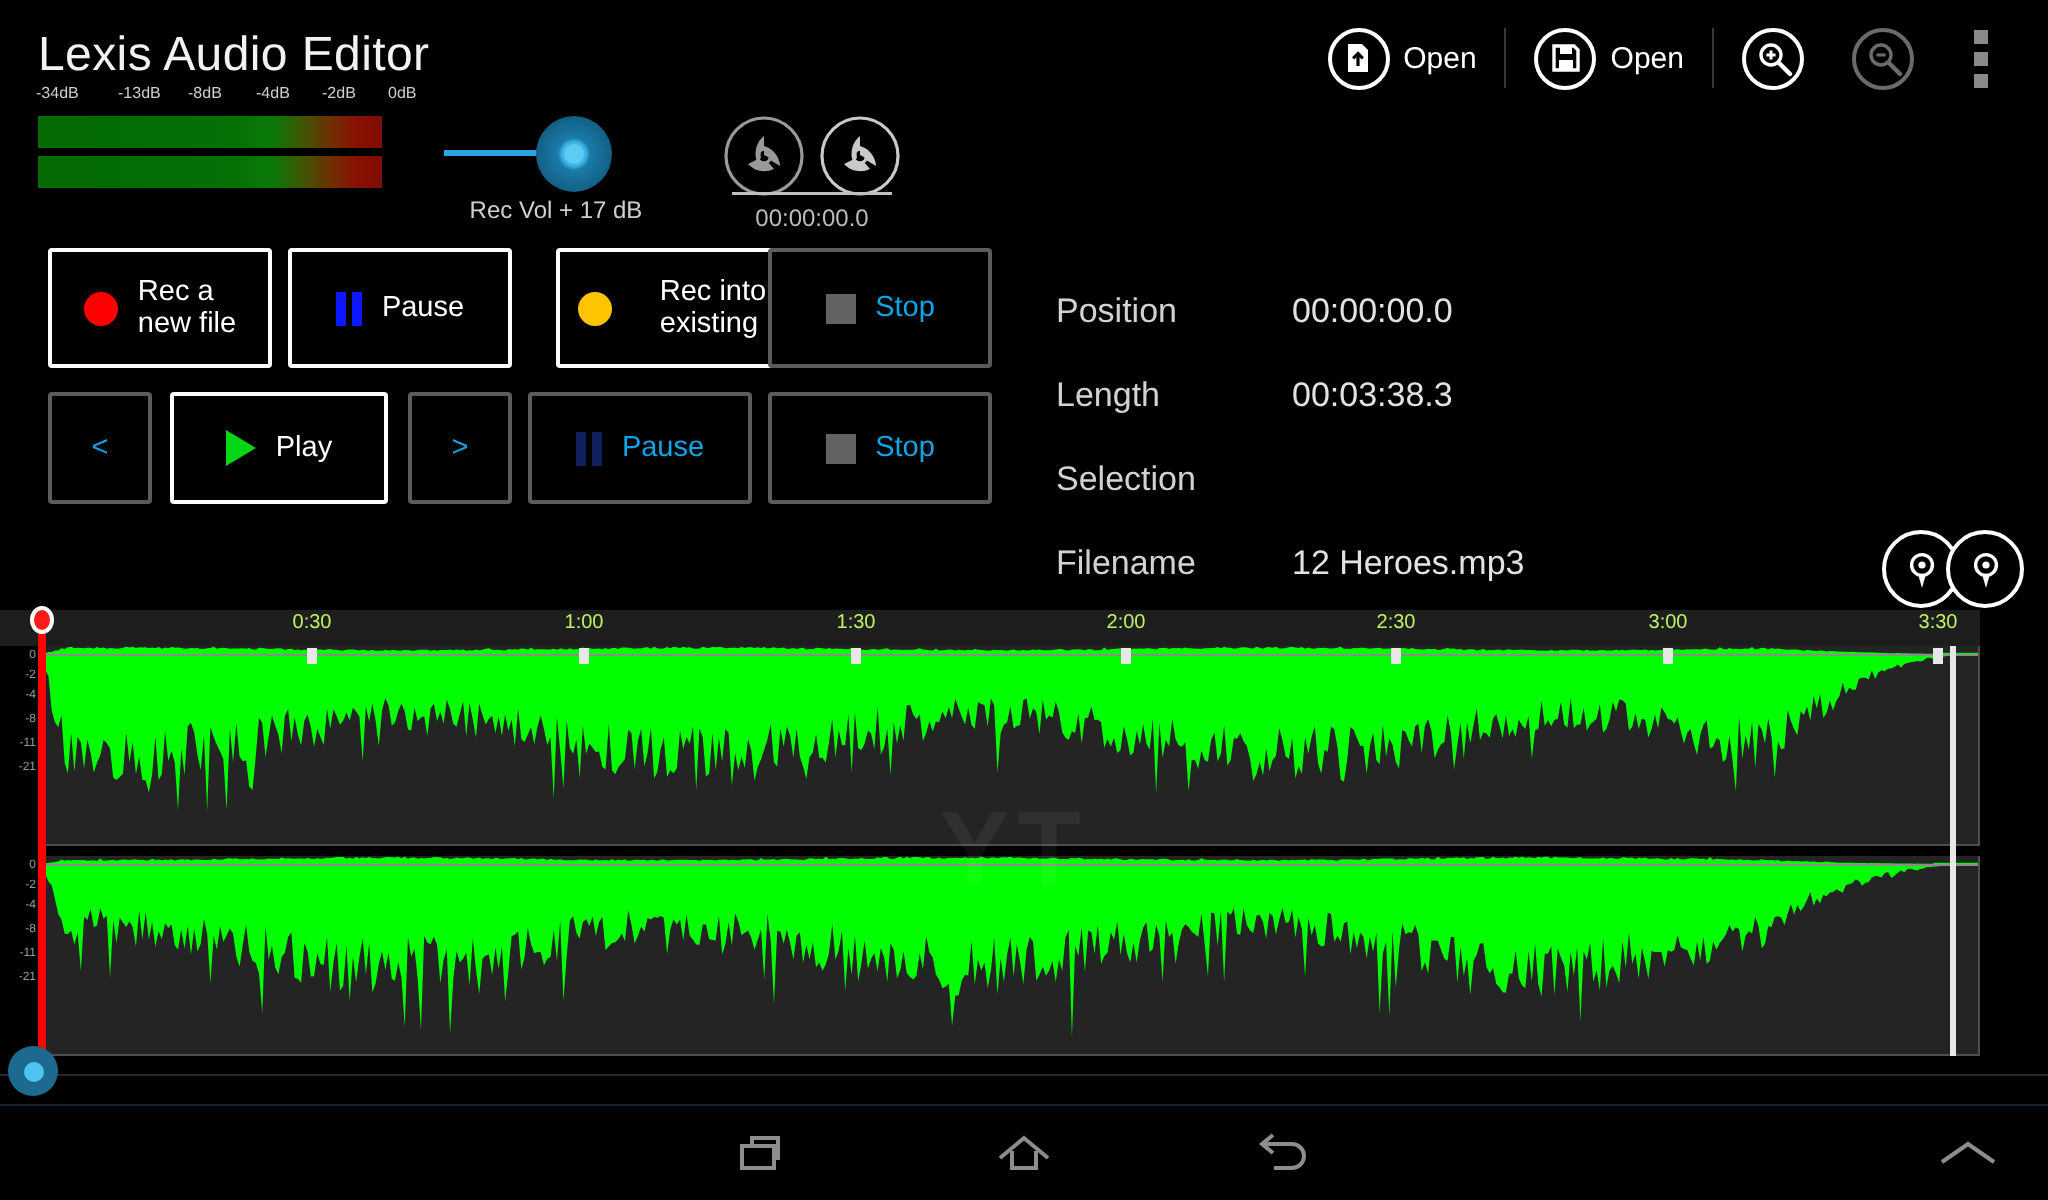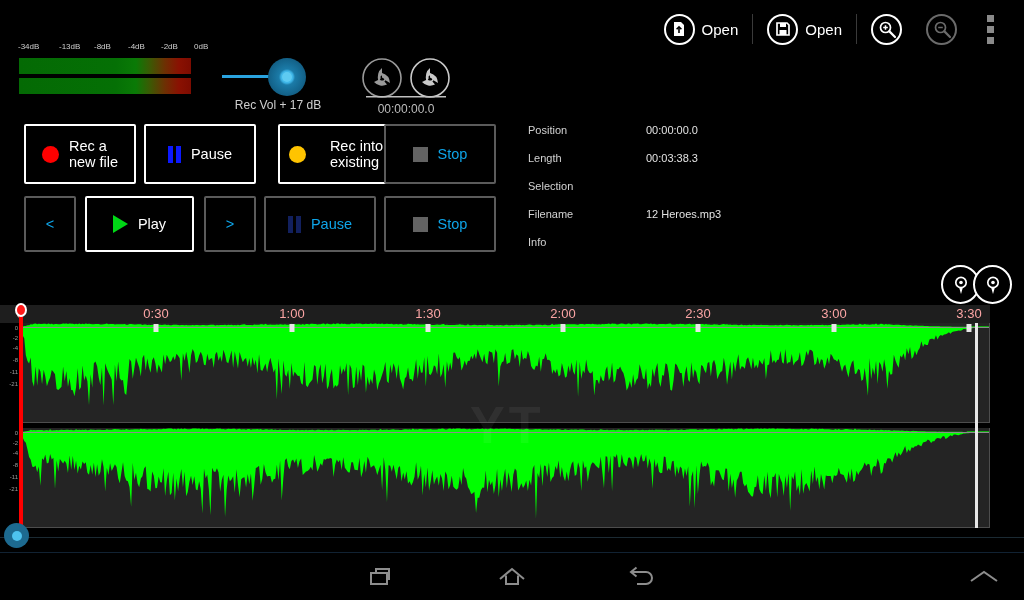--- a/index.html
+++ b/index.html
@@ -57,28 +57,28 @@
   .dot.red { background: #ff0000; }
   .dot.yellow { background: #ffc400; }
   .pause-ic { display: flex; gap: 3px; flex: none; }
   .pause-ic i { display: block; width: 5px; height: 17px; background: #0c19ff; }
   .pause-ic.dim i { background: #12205e; }
   .sq { width: 15px; height: 15px; background: #636363; flex: none; }
   .tri { width: 0; height: 0; border-left: 15px solid #00d816; border-top: 9px solid transparent; border-bottom: 9px solid transparent; flex: none; }
 
   
   .info { position: absolute; left: 528px; top: 124px; }
-  .info-row { display: flex; height: 28px; align-items: flex-start; font-size: 11px; color: #d2d2d2; }
+  .info-row { display: flex; height: 28px; align-items: flex-end; font-size: 17px; color: #d2d2d2; margin-top: 14px; }
   .info-key { width: 118px; }
   .info-val { color: #e2e2e2; }
 
   
   .wave-area { position: absolute; left: 0; top: 305px; width: 1024px; height: 225px; }
   .ruler { position: absolute; left: 0; top: 0; width: 990px; height: 18px; background: #1e1e1e; }
-  .ruler .tick-lbl { position: absolute; top: 1px; font-size: 13px; color: #fca5a5; transform: translateX(-50%); }
+  .ruler .tick-lbl { position: absolute; top: 1px; font-size: 10px; color: #bef264; transform: translateX(-50%); }
   .chan { position: absolute; left: 20px; width: 970px; background: #242424; border: 1px solid #4d4d4d; border-top: none; overflow: hidden; }
   .chan.top { top: 18px; height: 100px; }
   .chan.bot { top: 123px; height: 100px; }
   .chan .center-line { position: absolute; left: 0; top: 0; width: 100%; height: 1px; background: #8c8c8c; }
   .chan svg { display: block; }
   .chan-marks { position: absolute; left: 0; width: 20px; }
   .chan-marks span { position: absolute; right: 2px; font-size: 6px; color: #9a9a9a; line-height: 6px; white-space: nowrap; }
   .ruler-sq { position: absolute; width: 5px; height: 8px; background: #e8e8e8; top: 19px; transform: translateX(-50%); }
   .playhead { position: absolute; left: 19px; top: 0px; width: 4px; height: 223px; background: #ff0000; }
   .playhead-cap { position: absolute; left: 15px; top: -2px; width: 12px; height: 14px; border-radius: 50%;
@@ -100,20 +100,21 @@
   
   .navbar { position: absolute; left: 0; top: 552px; width: 1024px; height: 48px; background: #000; border-top: 1px solid #123; }
   .nav-item { position: absolute; top: 0; height: 48px; width: 110px; display: flex; align-items: center; justify-content: center; }
 </style>
 </head>
 <body>
 
 <div id="app">
 
   <div class="header">
+    <div class="app-title">Lexis Audio Editor</div>
 
     <div class="hdr-tools">
 
       <div class="tool-btn">
         <span class="circ-icon">
           <svg width="16" height="16" viewBox="0 0 16 16">
             <path d="M3 1h7l3 3v11H3z" fill="#fff"></path>
             <path d="M8 12V6" stroke="#000" stroke-width="1.6"></path>
             <path d="M5.6 8.2L8 5.8l2.4 2.4" fill="none" stroke="#000" stroke-width="1.6"></path>
           </svg>

